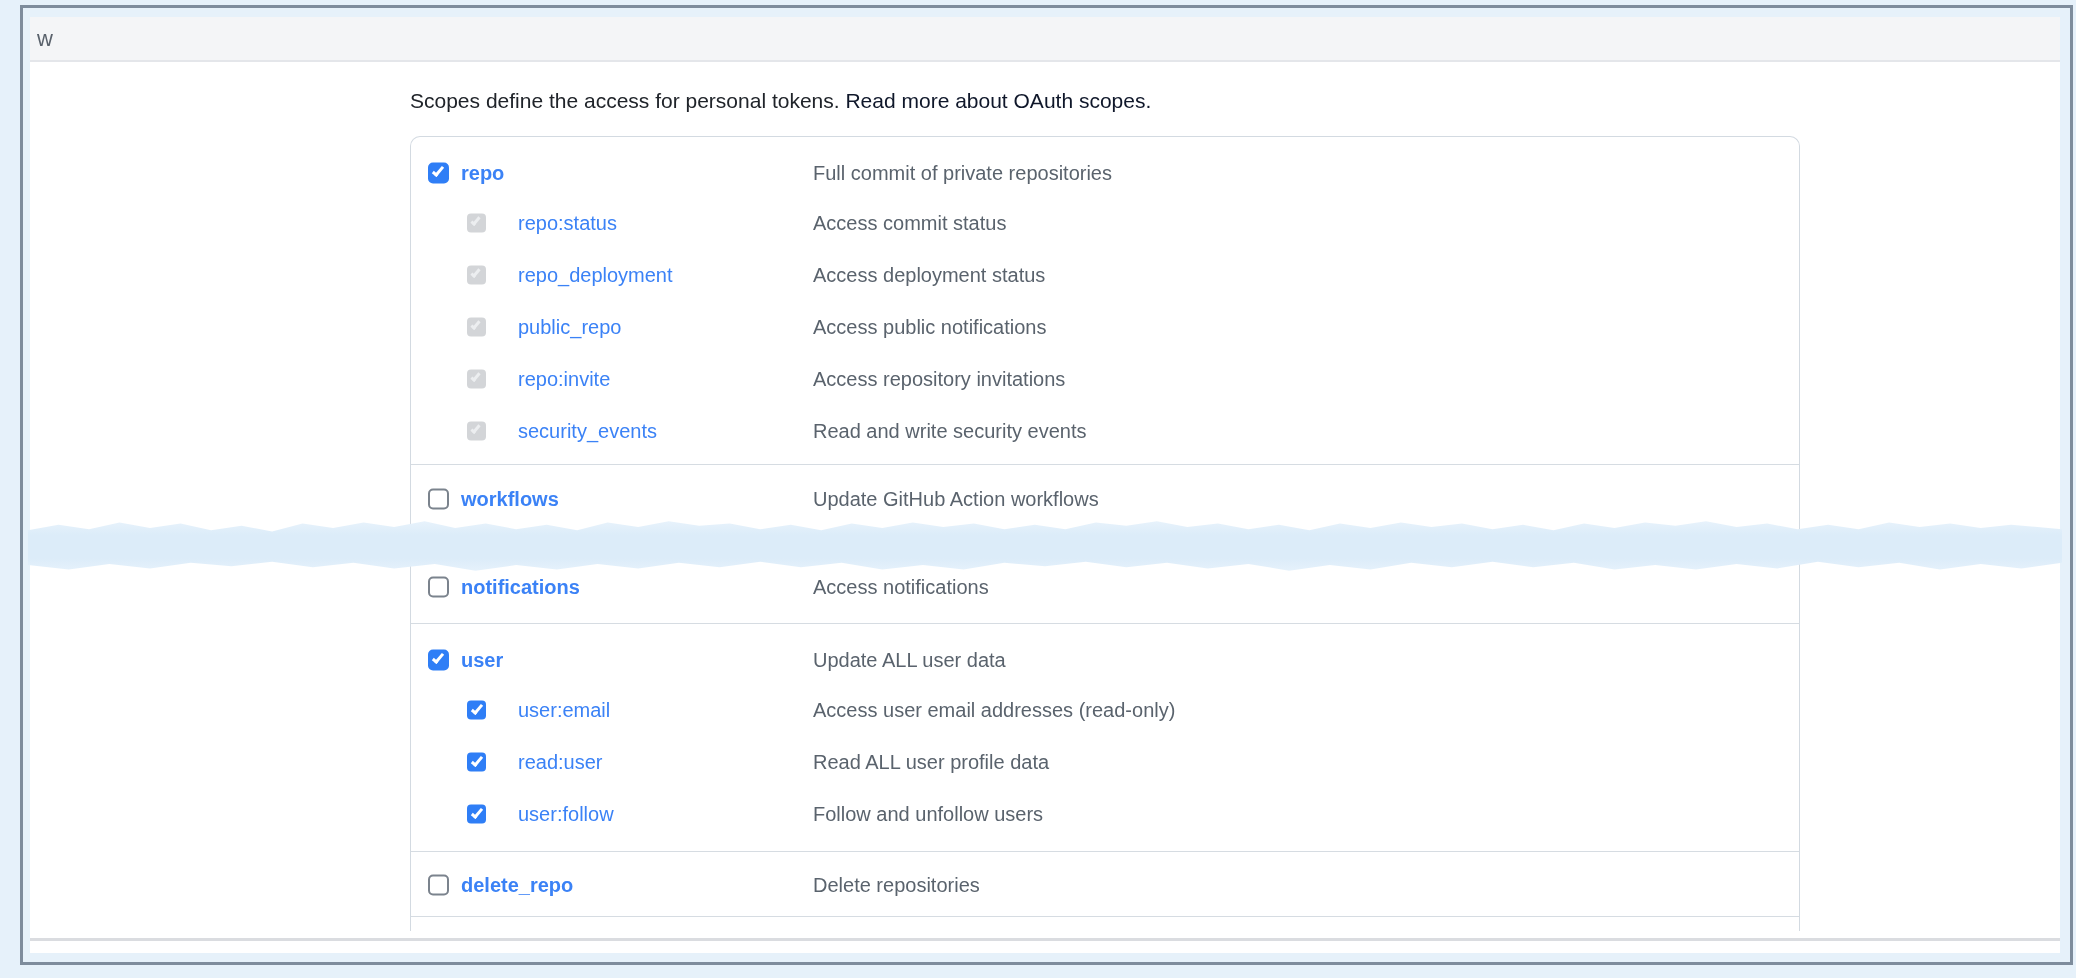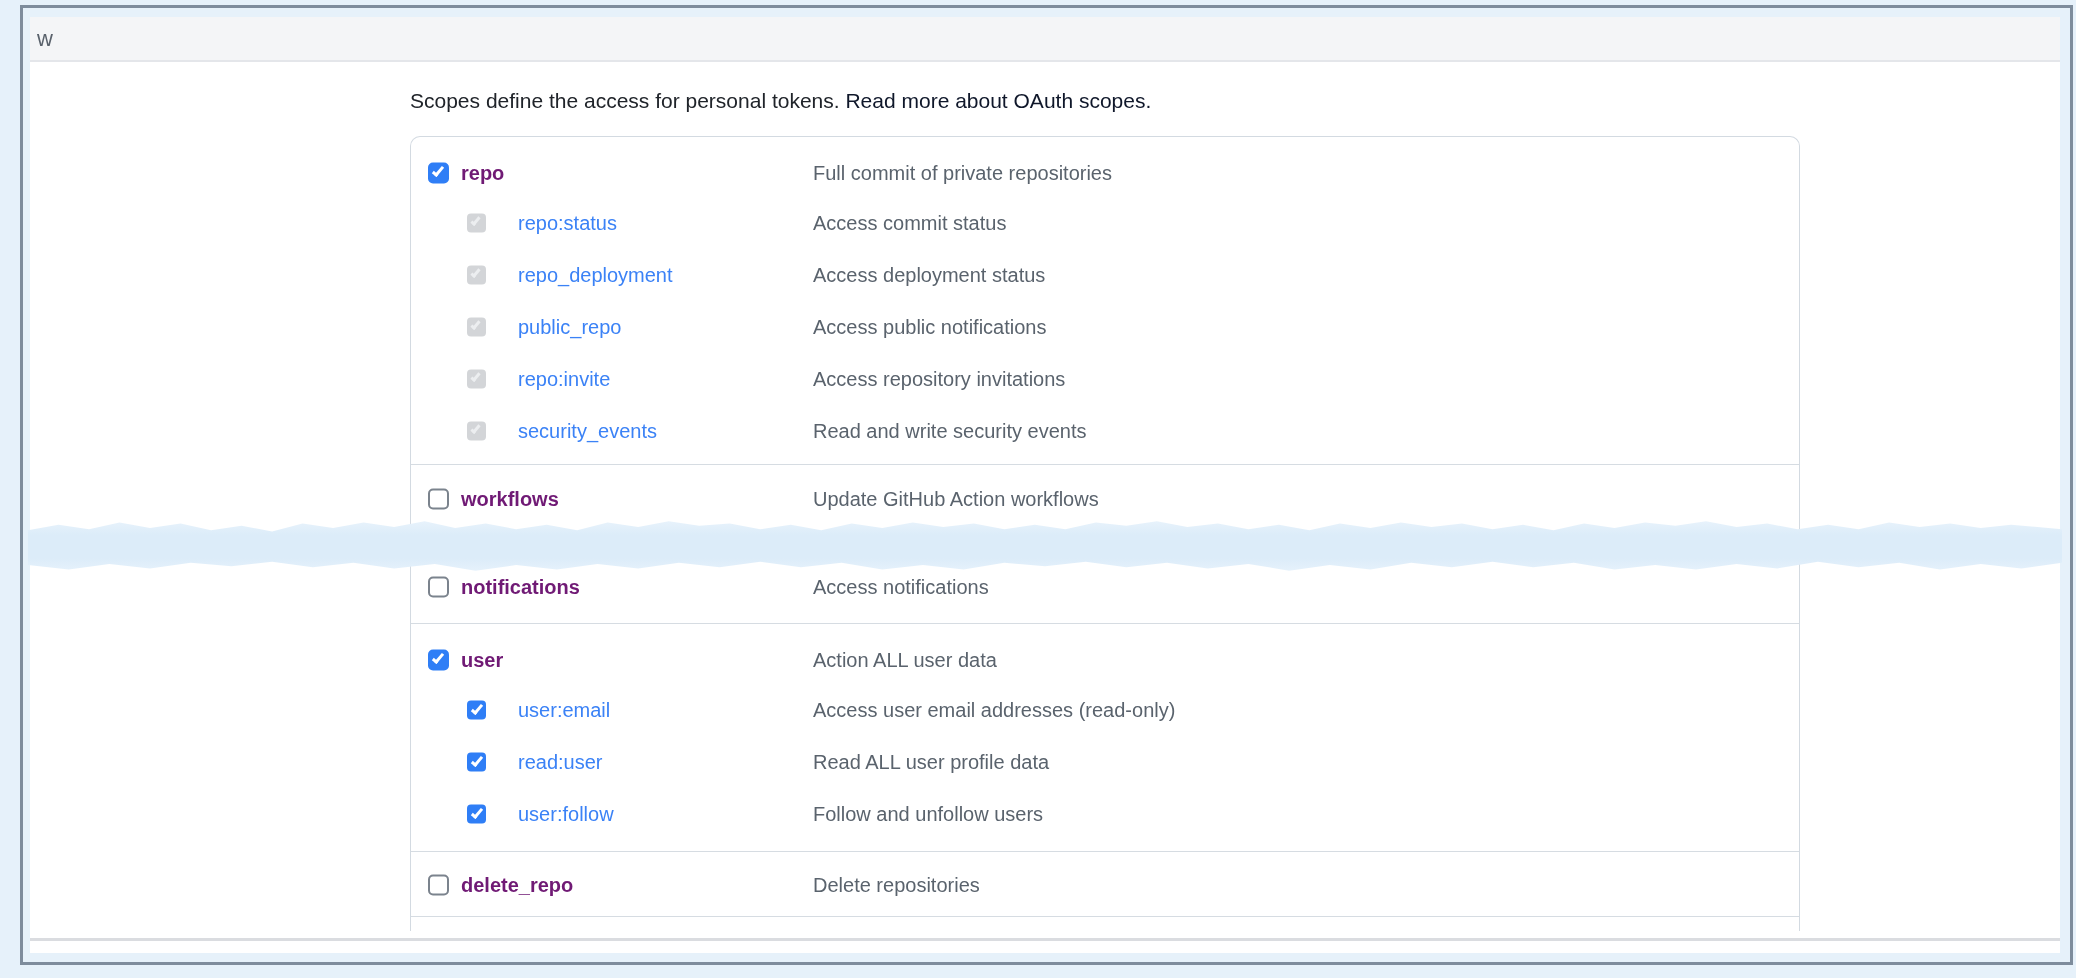--- a/index.html
+++ b/index.html
@@ -45,21 +45,21 @@
 
   .cb.checked { background:#2f7ef6; }
   .cb.checked-disabled { background:#d3d5d8; }
   .cb.unchecked { background:#fff; border:2px solid #7b838d; }
 
   .check { position:absolute; left:7px; top:2px; width:6px; height:12px;
            border:solid #fff; border-width:0 3px 3px 0; transform:rotate(40deg); }
   .cb.checked-disabled .check { left:6px; top:2px; width:5px; height:10px; border-color:#eceef0; }
 
   .lbl { position:absolute; top:50%; transform:translateY(-50%); font-size:20px; white-space:nowrap; }
-  .row.top .lbl { left:50px; font-weight:700; color:#701a75; }
+  .row.top .lbl { left:50px; font-weight:700; color:#3b82f6; }
   .row.sub .lbl { left:107px; color:#3b82f6; }
 
   .desc { position:absolute; left:402px; top:50%; transform:translateY(-50%);
           font-size:20px; color:#5a636d; white-space:nowrap; }
 
   .bottom-line { position:absolute; left:0; right:0; top:921px; height:3px; background:#dadce0; }
 
   .tear { position:absolute; left:-2px; right:-2px; top:501px; height:56px; z-index:10;
           background:linear-gradient(180deg,#eaf4fc 0%,#dcecf9 30%,#dcecf9 72%,#e8f3fc 100%);
           clip-path:polygon(
@@ -163,21 +163,21 @@
         </div>
 
         <div class="divider"></div>
 
         <div class="g4">
           <div class="row top">
             <span class="cb checked">
                 <span class="check"></span>
               </span>
             <span class="lbl">user</span>
-            <span class="desc">Action ALL user data</span>
+            <span class="desc">Update ALL user data</span>
           </div>
           <div class="row sub">
             <span class="cb checked">
                 <span class="check"></span>
               </span>
             <span class="lbl">user:email</span>
             <span class="desc">Access user email addresses (read-only)</span>
           </div>
           <div class="row sub">
             <span class="cb checked">

